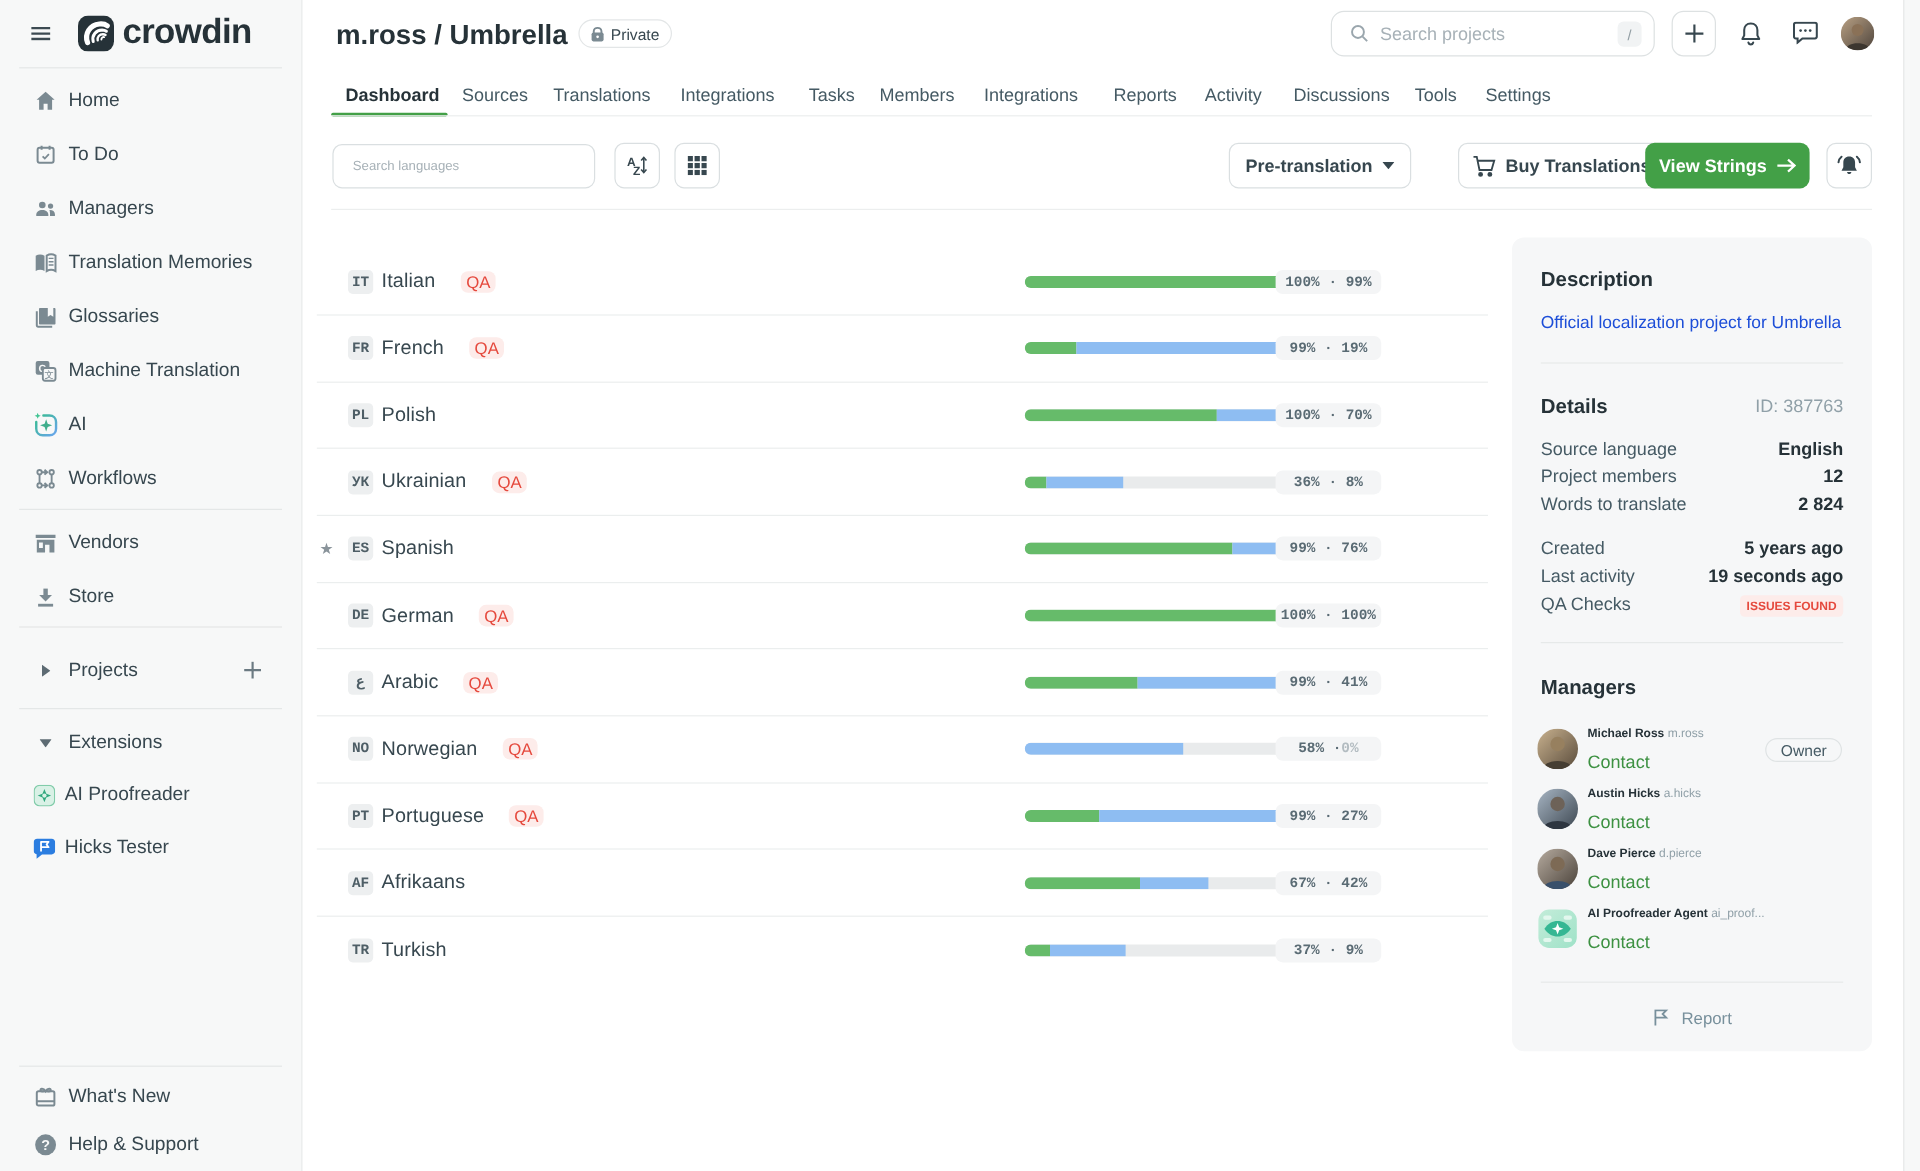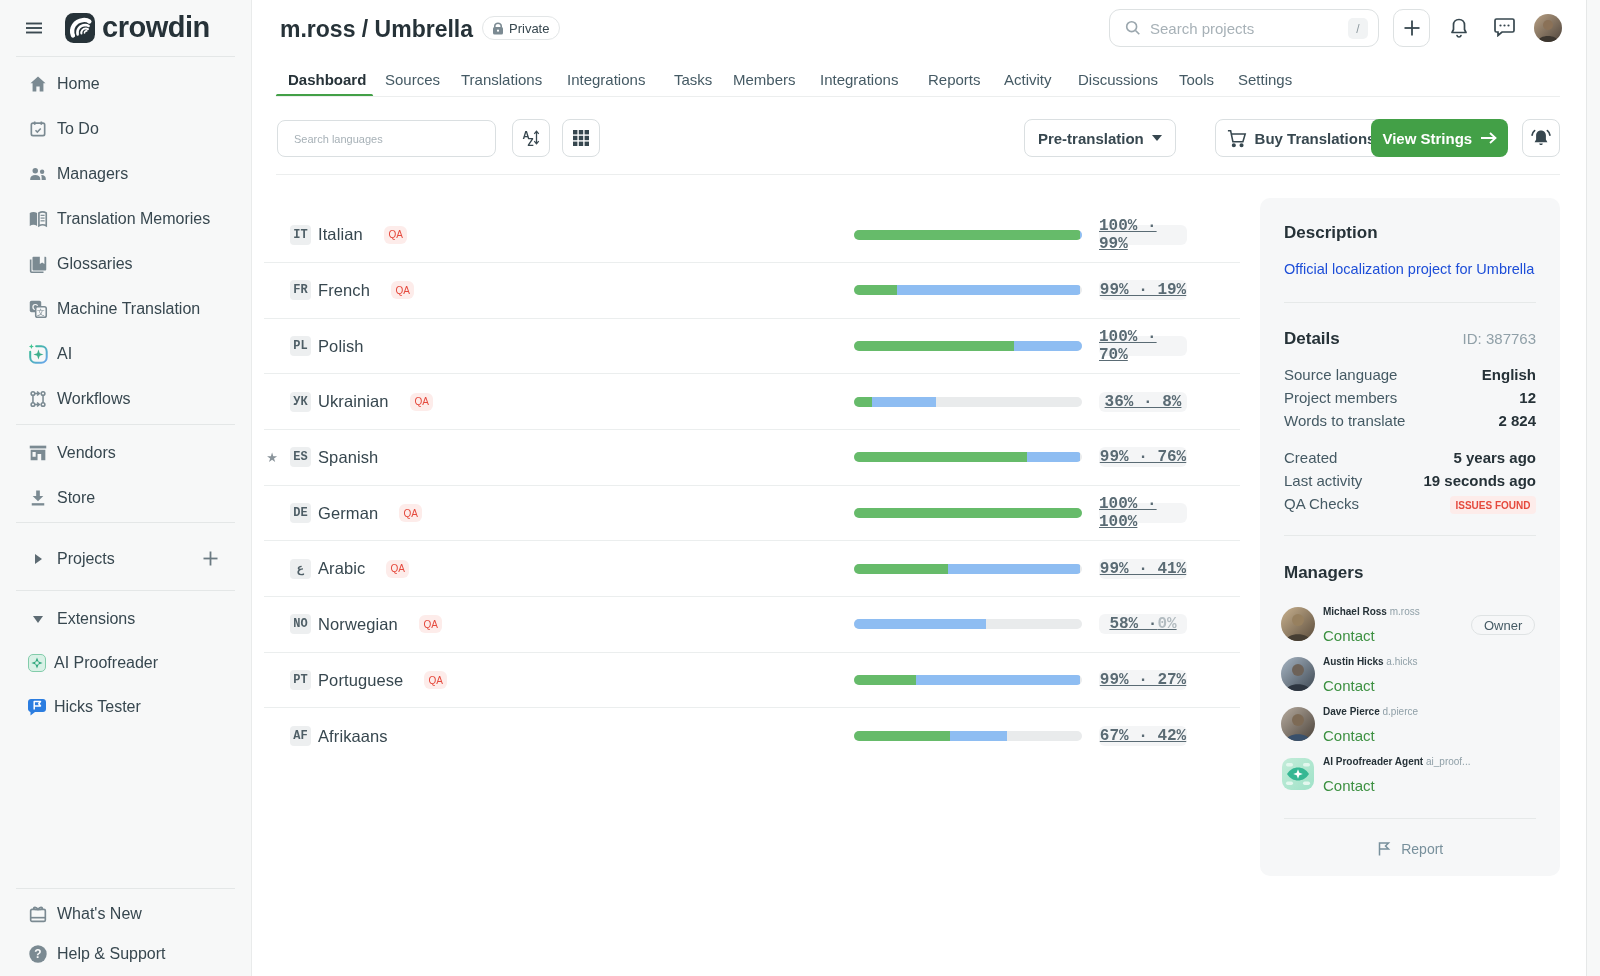--- a/index.html
+++ b/index.html
@@ -47,25 +47,25 @@
 #bellbtn { left:1522px; width:38px; }
 #toolline { position:absolute; left:276px; top:174px; width:1284px; height:1px; background:#eceeee; }
 
 
 #list { position:absolute; left:264px; top:207.3px; width:976px; }
 .row { position:relative; height:55.7px; border-bottom:1px solid #ebeeee; display:flex; align-items:center; }
 .row:last-child { border-bottom:none; }
 .star { position:absolute; left:2px; width:12px; text-align:center; color:#8a949b; font-size:13px; }
 .flag { position:absolute; left:26px; min-width:21px; height:20px; background:#edeff0; border-radius:4px; font-family:"Liberation Mono", monospace; font-size:12px; font-weight:bold; color:#4e5e66; display:flex; align-items:center; justify-content:center; padding:0 3px; }
 .lname { position:absolute; left:54px; font-size:16.5px; font-weight:500; color:#37474f; letter-spacing:0.1px; }
-.qa { position:absolute; height:18px; background:#fdecea; border-radius:6px; color:#e5493d; font-size:10px; font-weight:500; display:flex; align-items:center; padding:0 4.5px; }
+.qa { position:absolute; height:18px; background:#fdecea; border-radius:6px; color:#e5493d; font-size:14px; font-weight:500; display:flex; align-items:center; padding:0 4.5px; }
 .bar { position:absolute; left:590px; width:228px; height:10px; border-radius:5px; background:#e9ebec; overflow:hidden; display:flex; }
 .bar .g { background:#66bb6a; height:10px; }
 .bar .b { background:#8ebdf2; height:10px; }
-.pct { position:absolute; left:835px; width:88px; height:20px; background:#f4f5f6; border-radius:6px; font-family:"Liberation Mono", monospace; font-size:16px; font-weight:bold; color:#5a6b74; display:flex; align-items:center; justify-content:center;text-decoration:underline; }
+.pct { position:absolute; left:799px; width:88px; height:20px; background:#f4f5f6; border-radius:6px; font-family:"Liberation Mono", monospace; font-size:12px; font-weight:bold; color:#5a6b74; display:flex; align-items:center; justify-content:center; }
 
 
 #panel { position:absolute; left:1260px; top:198px; width:300px; height:678px; background:#f6f7f8; border-radius:10px; }
 .ph2 { font-size:17px; font-weight:bold; color:#263238; }
 .pdiv { position:absolute; left:24px; right:24px; height:1px; background:#e6e9e9; }
 .drow { position:absolute; left:24px; right:24px; height:23px; font-size:15px; }
 .drow .lab { float:left; color:#455a64; }
 .drow .val { float:right; color:#263238; font-weight:bold; }
 .mrow { position:absolute; left:21px; }
 .mava { position:absolute; left:0; top:0; width:34px; height:34px; border-radius:50%; overflow:hidden; }
@@ -486,20 +486,29 @@
     </div>
     <div class="row">
       <span class="flag">AF</span>
       <span class="lname" id="nm">Afrikaans</span>
       <span class="bar">
         <span class="g" style="width:95.8px"></span>
         <span class="b" style="width:57.0px"></span>
       </span>
       <span class="pct">67% · 42%</span>
     </div>
+    <div class="row">
+      <span class="flag">TR</span>
+      <span class="lname" id="nm">Turkish</span>
+      <span class="bar">
+        <span class="g" style="width:20.5px"></span>
+        <span class="b" style="width:63.8px"></span>
+      </span>
+      <span class="pct">37% · 9%</span>
+    </div>
   </div>
 
 <div id="panel">
   <div class="ph2 abs" style="left:24px; top:25px;">Description</div>
   <div class="abs" style="left:24px; top:63px; font-size:14.5px; color:#1d4ed8;">Official localization project for Umbrella</div>
   <div class="pdiv" style="top:104px"></div>
   <div class="ph2 abs" style="left:24px; top:131px;">Details</div>
   <div class="abs" style="right:24px; top:132px; font-size:15px; color:#90a0a8;">ID: 387763</div>
   <div class="drow" style="top:168px">
       <span class="lab">Source language</span>

